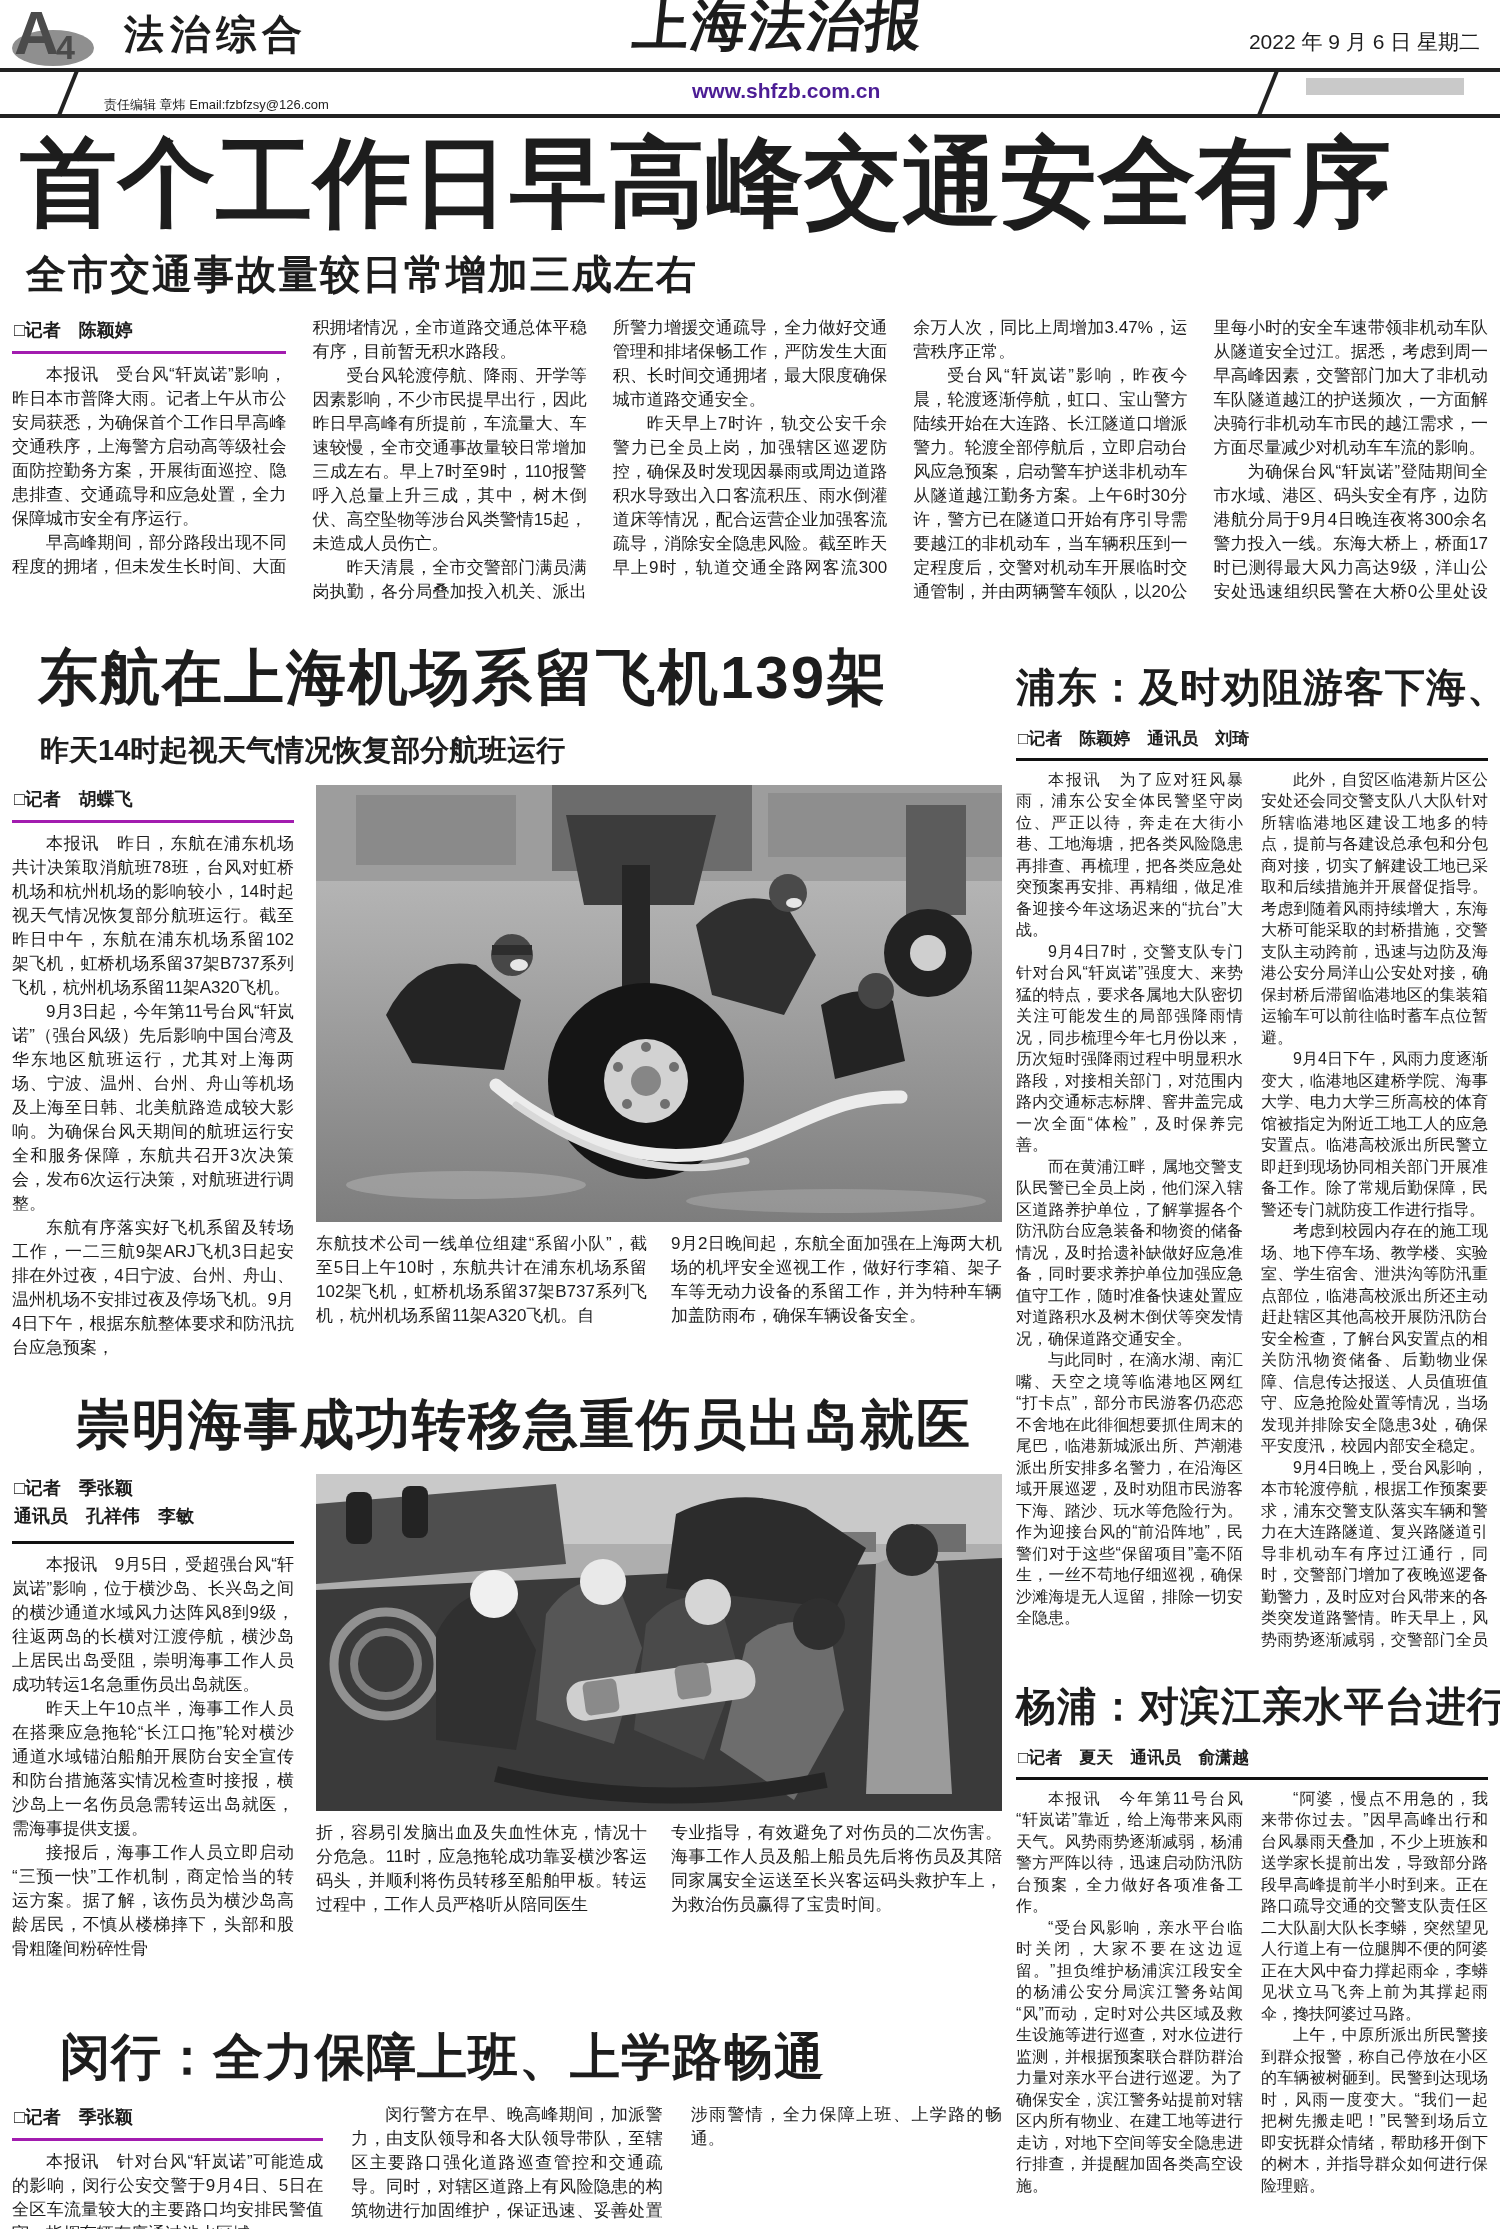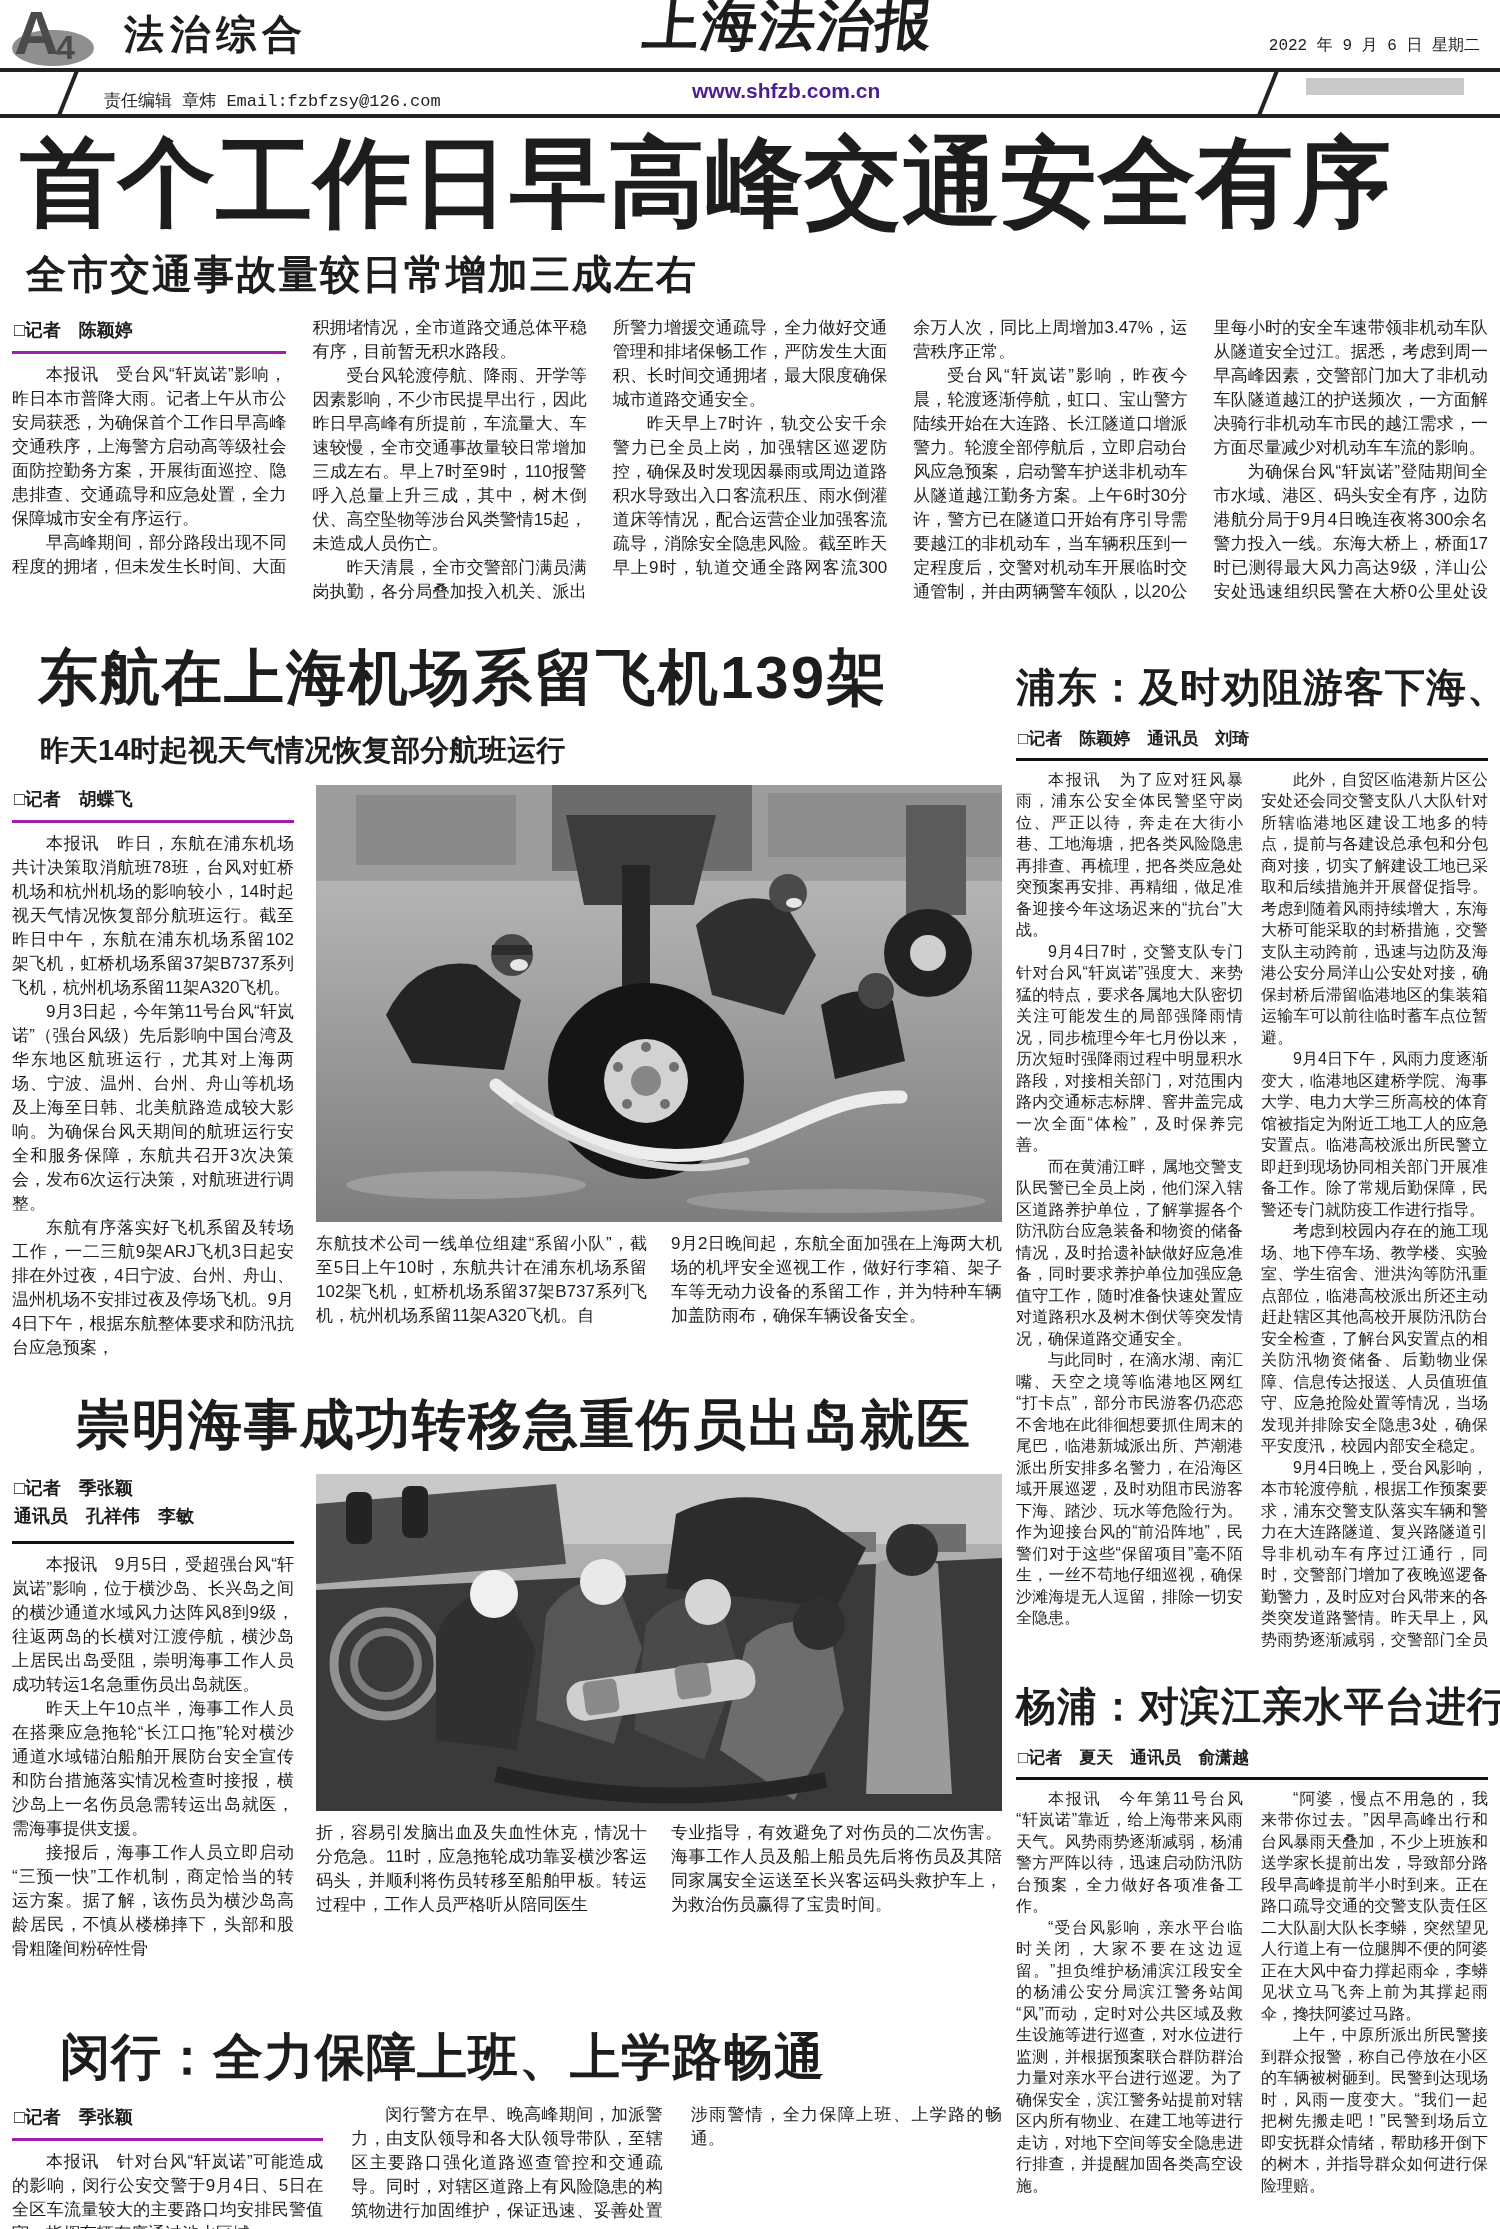--- a/index.html
+++ b/index.html
@@ -7,23 +7,23 @@
         font-family:"Liberation Sans","DejaVu Sans",sans-serif;color:#1d1d1d;margin:0 auto;}
   
   .hdr{display:flex;align-items:flex-end;padding:6px 14px 0 10px;height:58px;}
   .logo{position:relative;width:96px;height:56px;flex:0 0 auto;}
   .logo-ellipse{position:absolute;left:2px;bottom:-2px;width:82px;height:36px;background:#8f8f8f;border-radius:50%;}
   .logo-a{position:absolute;top:-6px;left:4px;font-size:62px;line-height:1;font-weight:900;color:#4b4b4b;}
   .logo-4{position:absolute;top:22px;left:46px;font-size:34px;line-height:1;font-weight:900;color:#4b4b4b;}
   .section-name{font-size:40px;font-weight:900;letter-spacing:6px;margin:0 0 2px 18px;white-space:nowrap;}
   .masthead{flex:1;text-align:center;font-family:"Liberation Serif","DejaVu Serif",serif;
             font-size:56px;font-weight:900;transform:skewX(-6deg);letter-spacing:2px;margin-bottom:0;}
-  .hdr-date{font-size:16px;white-space:nowrap;margin:0 6px 8px 0;font-family:Liberation Mono, monospace;}
+  .hdr-date{font-size:21px;white-space:nowrap;margin:0 6px 8px 0;}
   .band{position:relative;margin:4px 0 0 0;height:42px;border-top:4px solid #222;border-bottom:4px solid #222;}
-  .band .editor{position:absolute;left:104px;top:17px;font-size:17px;color:#222;font-family:Liberation Mono, monospace;}
+  .band .editor{position:absolute;left:104px;top:24px;font-size:13px;color:#222;}
   .band .site{position:absolute;left:692px;top:7px;font-size:21px;font-weight:bold;color:#4c1d95;}
   .band .slant-l{position:absolute;left:66px;top:-4px;width:4px;height:50px;background:#222;transform:rotate(22deg);}
   .band .slant-r{position:absolute;right:230px;top:-4px;width:4px;height:50px;background:#222;transform:rotate(22deg);}
   .band .gbar{position:absolute;right:36px;top:6px;width:158px;height:17px;background:#c9c9c9;}
   
   .lead-headline{font-size:97px;font-weight:700;line-height:1.06;margin:14px 8px 0 20px;letter-spacing:1px;white-space:nowrap;}
   .lead-sub{font-size:40px;font-weight:900;margin:12px 0 14px 26px;letter-spacing:2px;}
   .lead-cols{height:308px;column-count:5;column-gap:26px;column-fill:auto;overflow:hidden;
              font-size:17px;line-height:24px;text-align:justify;margin:0 12px;}
   .art p{margin:0;text-indent:2em;}

